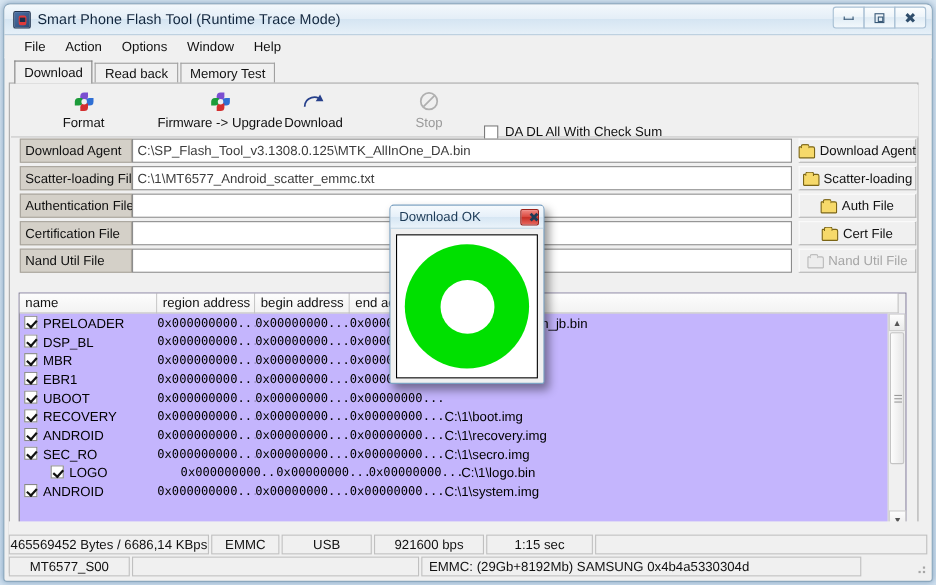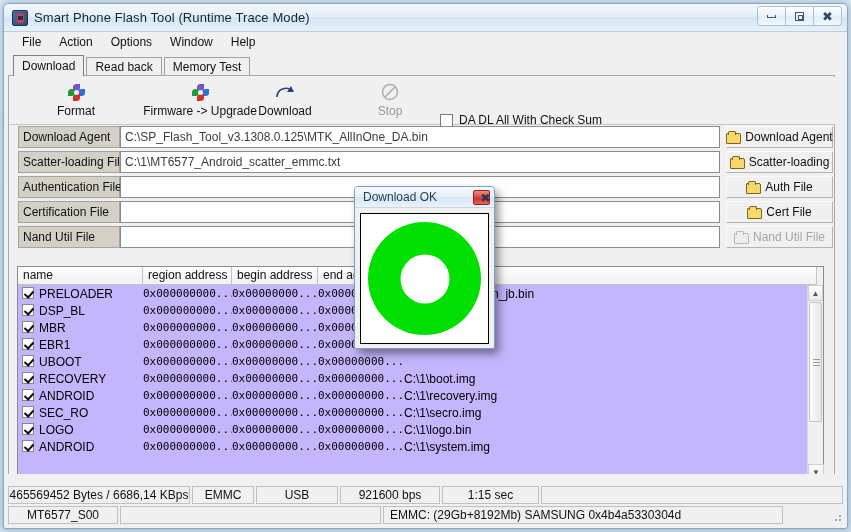--- a/index.html
+++ b/index.html
@@ -621,21 +621,21 @@
               <div class="cell name" style="width:125px;">
                   <span class="lcheck"></span>
                   <span>SEC_RO</span>
                 </div>
               <div class="cell" style="width:89px;">0x000000000...</div>
               <div class="cell" style="width:86px;">0x00000000...</div>
               <div class="cell" style="width:86px;">0x00000000...</div>
               <div class="cell loc" style="width:413px;">C:\1\secro.img</div>
             </div>
             <div class="lrow">
-              <div class="cell name" style="width:125px;">
+              <div class="cell name" style="width:125px;margin-left:24px;">
                   <span class="lcheck"></span>
                   <span>LOGO</span>
                 </div>
               <div class="cell" style="width:89px;">0x000000000...</div>
               <div class="cell" style="width:86px;">0x00000000...</div>
               <div class="cell" style="width:86px;">0x00000000...</div>
               <div class="cell loc" style="width:413px;">C:\1\logo.bin</div>
             </div>
             <div class="lrow">
               <div class="cell name" style="width:125px;">

